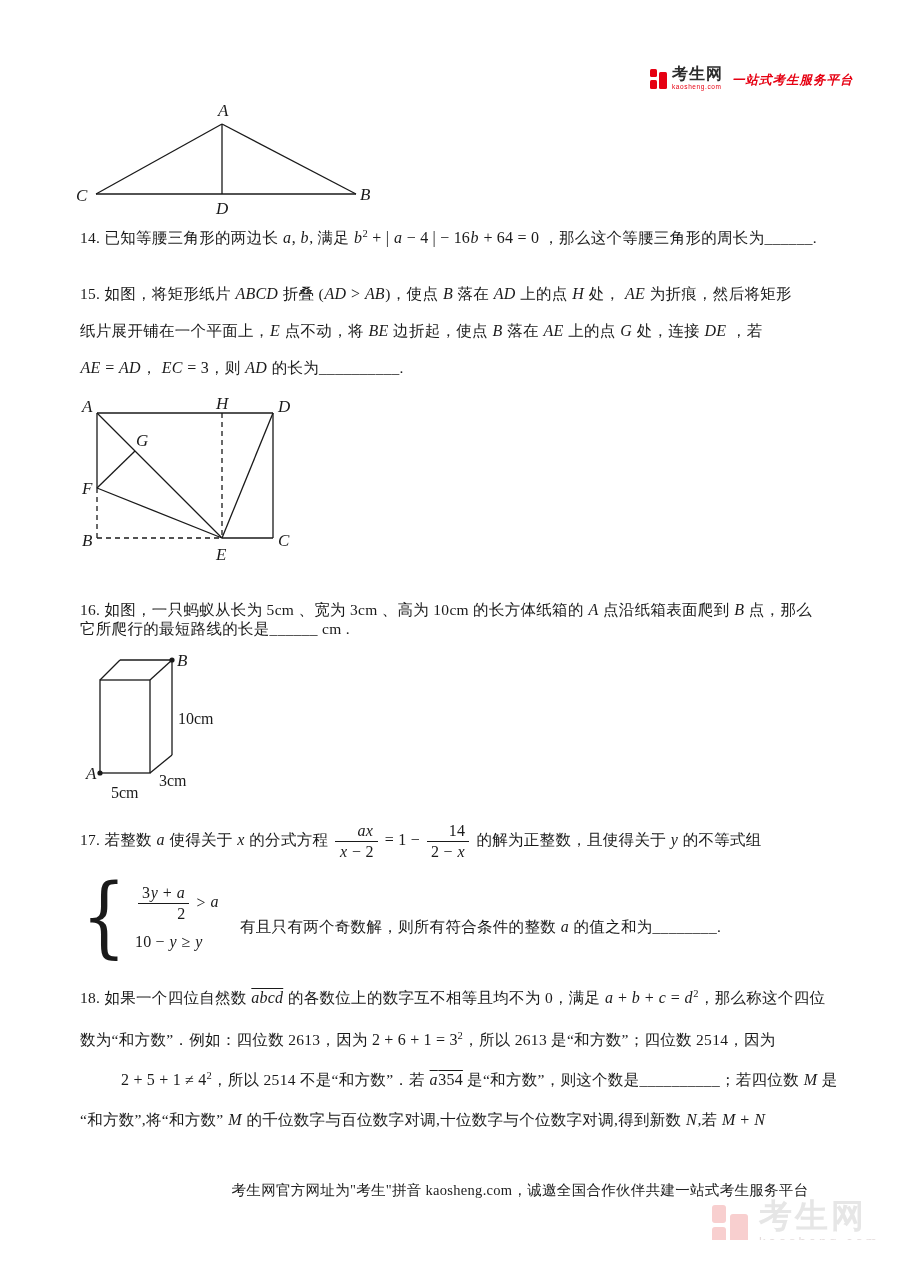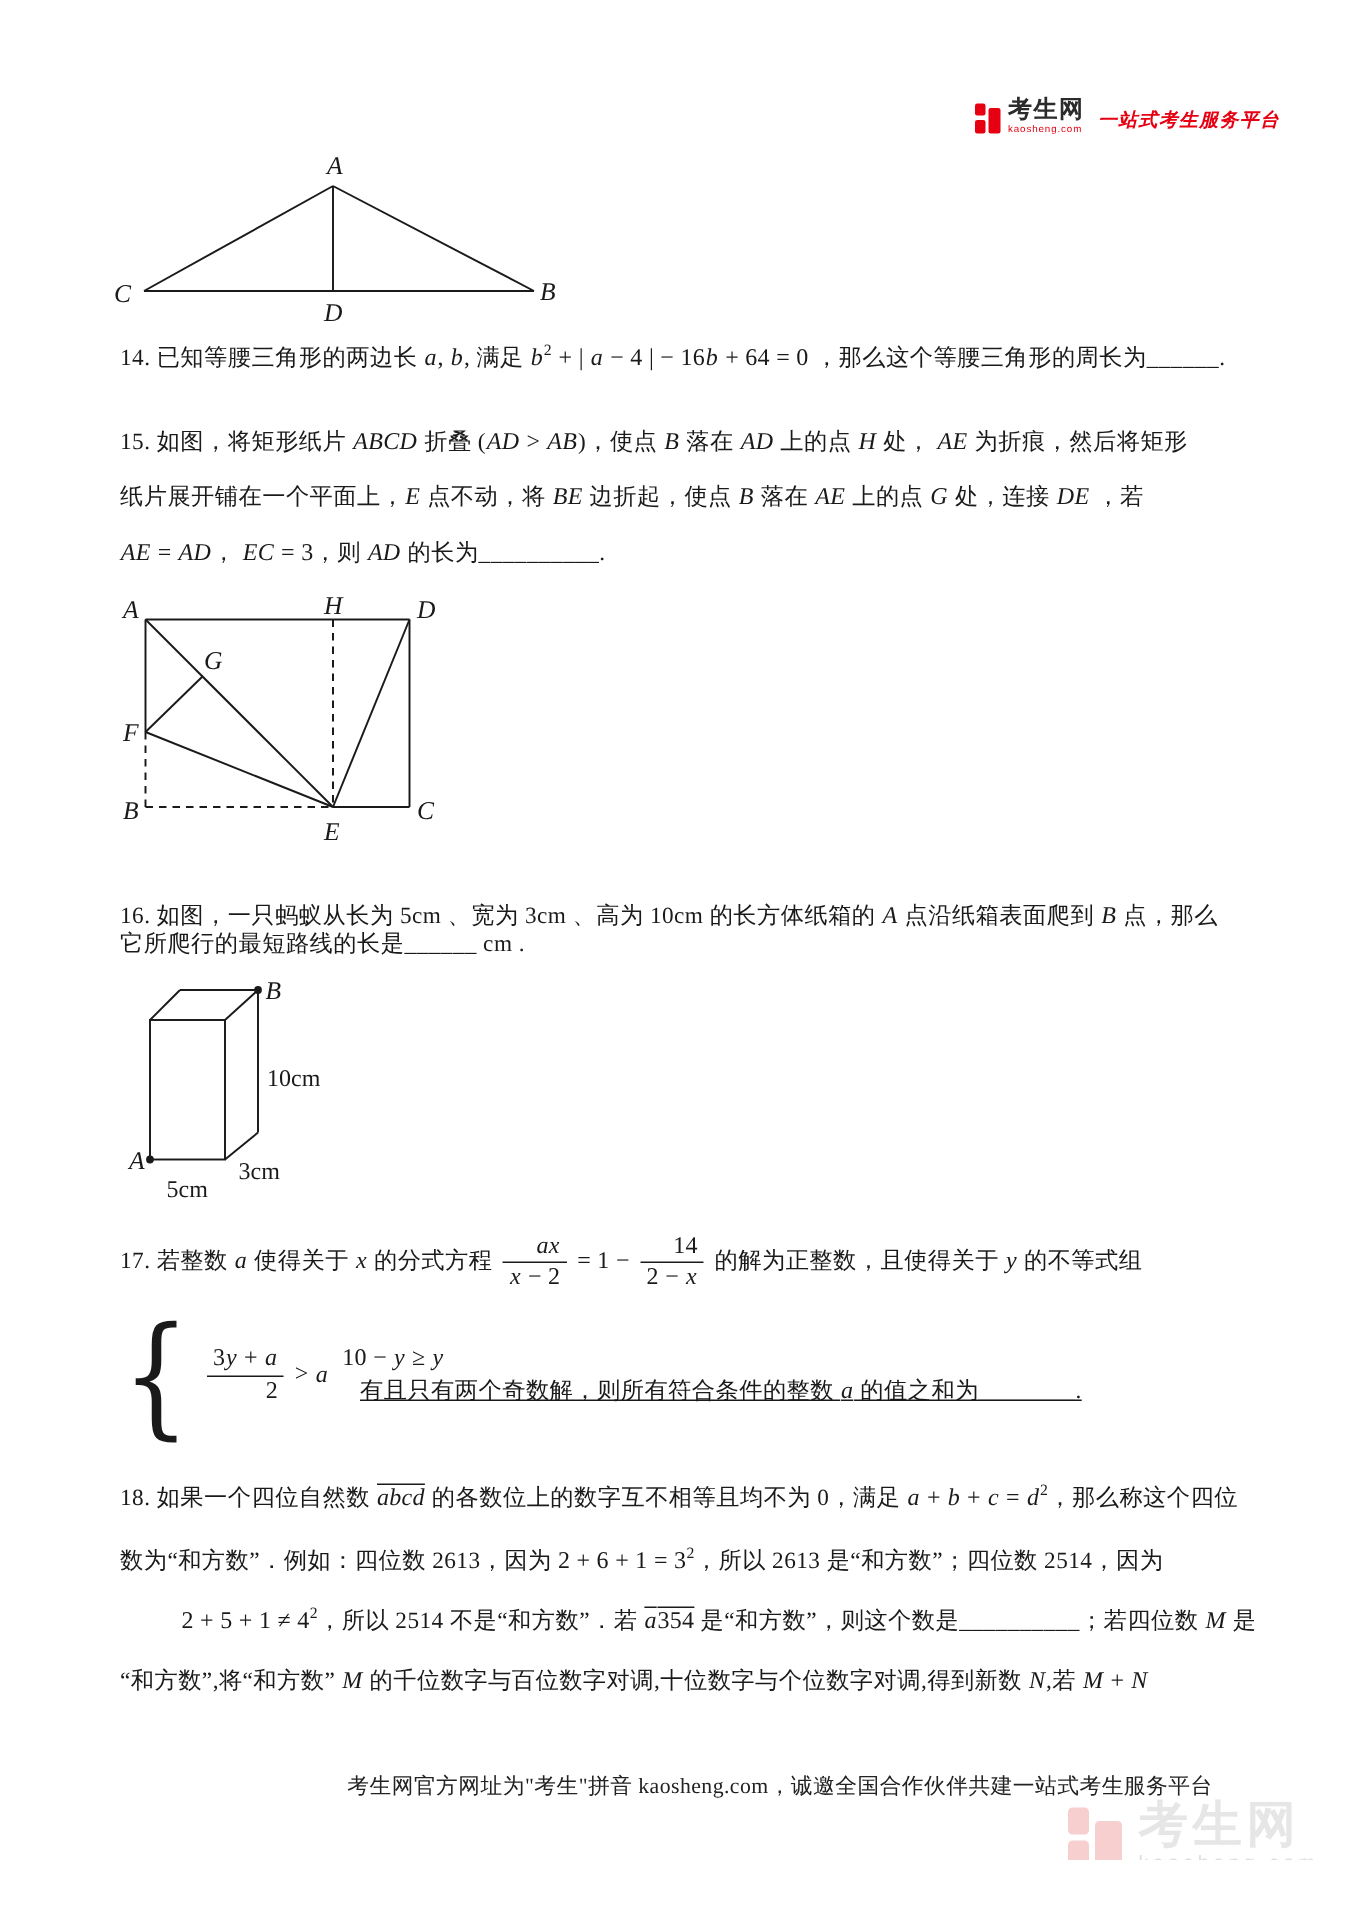--- a/index.html
+++ b/index.html
@@ -28,21 +28,21 @@
   sup.msup{font-size:10.5px;line-height:0;vertical-align:super;}
   .ol{text-decoration:overline;}
   .frac{display:inline-block;vertical-align:middle;text-align:right;margin:0 3px;line-height:1.15;}
   .frac .fnum{display:block;border-bottom:1.2px solid #1a1a1a;padding:0 4px 1px;}
   .frac .fden{display:block;padding:1px 4px 0;}
 
   
   .sys{position:absolute;left:76px;top:882px;display:flex;align-items:center;}
   .sys-brace{font-family:"DejaVu Serif",serif;font-size:88px;font-weight:300;line-height:.8;
              color:#1a1a1a;margin-right:3px;transform:scaleX(.8);}
-  .sys-rows{display:flex;flex-direction:row;gap:9px;}
+  .sys-rows{display:flex;flex-direction:column;gap:9px;}
   .sys-row{white-space:nowrap;font-size:16px;}
 
   
   .fig{position:absolute;}
   .fig svg text{font-family:"Liberation Serif","DejaVu Serif",serif;}
   .flab{font-style:italic;font-size:17px;fill:#1a1a1a;}
   .fdim{font-style:normal;font-size:16px;fill:#1a1a1a;}
 
   
   .footer{position:absolute;left:130px;top:1181px;width:780px;text-align:center;
@@ -151,21 +151,21 @@
 
   <div class="q-line" style="left:80px;top:822px;">17. 若整数 <span class="math"><em>a</em></span> 使得关于 <span class="math"><em>x</em></span> 的分式方程 <span class="frac"><span class="fnum"><span class="math"><em>ax</em></span></span><span class="fden"><span class="math"><em>x</em> − 2</span></span></span><span class="math"> = 1 − </span><span class="frac"><span class="fnum"><span class="math">14</span></span><span class="fden"><span class="math">2 − <em>x</em></span></span></span> 的解为正整数，且使得关于 <span class="math"><em>y</em></span> 的不等式组</div>
 
   <div class="sys">
     <span class="sys-brace">{</span>
     <div class="sys-rows">
       <div class="sys-row"><span class="frac"><span class="fnum"><span class="math">3<em>y</em> + <em>a</em></span></span><span class="fden"><span class="math">2</span></span></span><span class="math"> &gt; <em>a</em></span></div>
       <div class="sys-row"><span class="math">10 − <em>y</em> ≥ <em>y</em></span></div>
     </div>
   </div>
-  <div class="q-line" style="left:240px;top:917px;text-decoration:underline;">有且只有两个奇数解，则所有符合条件的整数 <span class="math"><em>a</em></span> 的值之和为________.</div>
+  <div class="q-line" style="left:240px;top:917px;">有且只有两个奇数解，则所有符合条件的整数 <span class="math"><em>a</em></span> 的值之和为________.</div>
 
   <div class="q-line" style="left:80px;top:988px;">18. 如果一个四位自然数 <span class="ol"><span class="math"><em>abcd</em></span></span> 的各数位上的数字互不相等且均不为 0，满足 <span class="math"><em>a</em> + <em>b</em> + <em>c</em> = <em>d</em></span><sup class="msup">2</sup>，那么称这个四位</div>
   <div class="q-line" style="left:80px;top:1030px;">数为“和方数”．例如：四位数 2613，因为 <span class="math">2 + 6 + 1 = 3</span><sup class="msup">2</sup>，所以 2613 是“和方数”；四位数 2514，因为</div>
   <div class="q-line" style="left:80px;top:1070px;margin-left:41px;"><span class="math">2 + 5 + 1 ≠ 4</span><sup class="msup">2</sup>，所以 2514 不是“和方数”．若 <span class="ol"><span class="math"><em>a</em>354</span></span> 是“和方数”，则这个数是__________；若四位数 <span class="math"><em>M</em></span> 是</div>
   <div class="q-line" style="left:80px;top:1110px;">“和方数”,将“和方数” <span class="math"><em>M</em></span> 的千位数字与百位数字对调,十位数字与个位数字对调,得到新数 <span class="math"><em>N</em></span>,若 <span class="math"><em>M</em> + <em>N</em></span></div>
 
   <div class="footer">考生网官方网址为"考生"拼音 kaosheng.com，诚邀全国合作伙伴共建一站式考生服务平台</div>
 
   <div class="wm">
     <div class="wicon">

